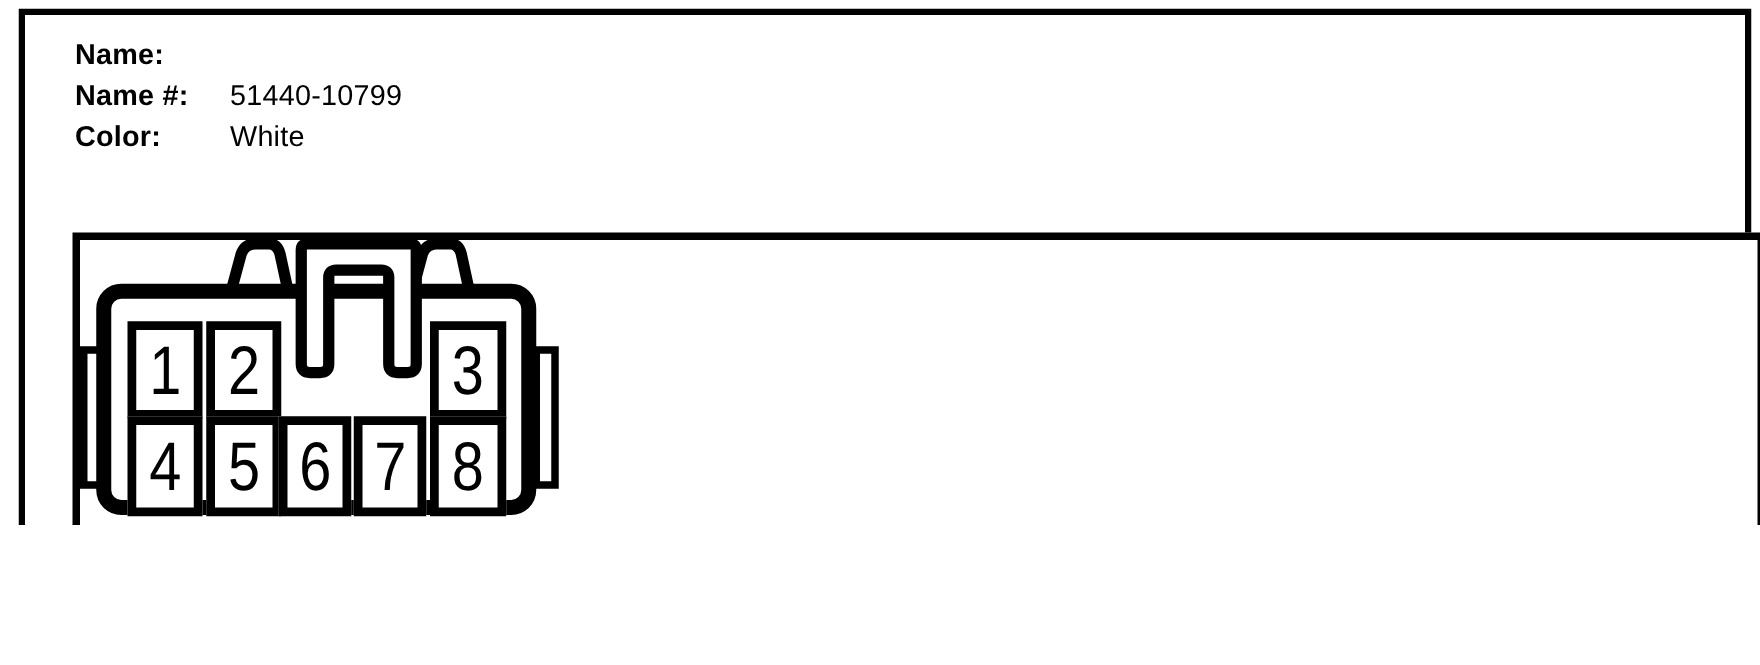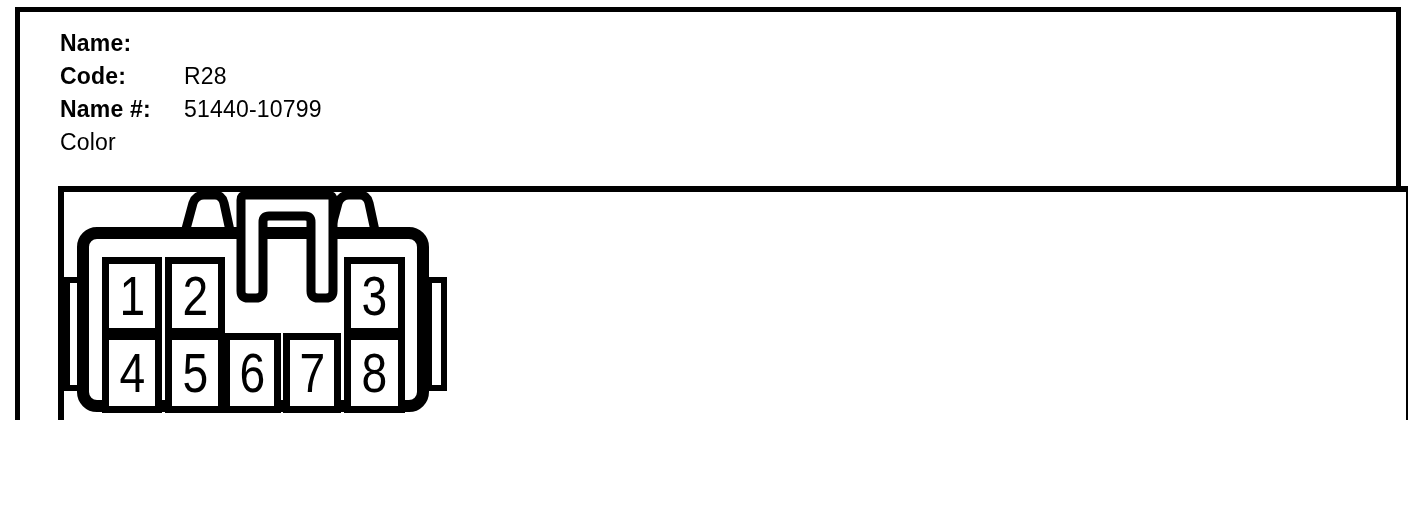--- a/index.html
+++ b/index.html
@@ -42,29 +42,26 @@
 <body>
 
 <div class="page">
   <div class="outer-frame">
 
     <div class="info-block">
       <div class="info-row">
         <span class="info-label">Name:</span>
       </div>
       <div class="info-row">
-        <span class="info-label">Code:</span>
-        <span class="info-value">R28</span>
-      </div>
-      <div class="info-row">
         <span class="info-label">Name #:</span>
         <span class="info-value">51440-10799</span>
       </div>
       <div class="info-row">
-        <span class="info-value">Color</span>
+        <span class="info-label">Color:</span>
+        <span class="info-value">White</span>
       </div>
     </div>
 
     <div class="panel-a"></div>
     <div class="panel-b"></div>
 
     <svg class="connector-svg" viewBox="0 0 420 310" xmlns="http://www.w3.org/2000/svg">
 
       <path class="ln" stroke-width="10" d="M30,240 C45,271 70,281 100,282 L287,282 C320,281 355,269 362,240"></path>
 

